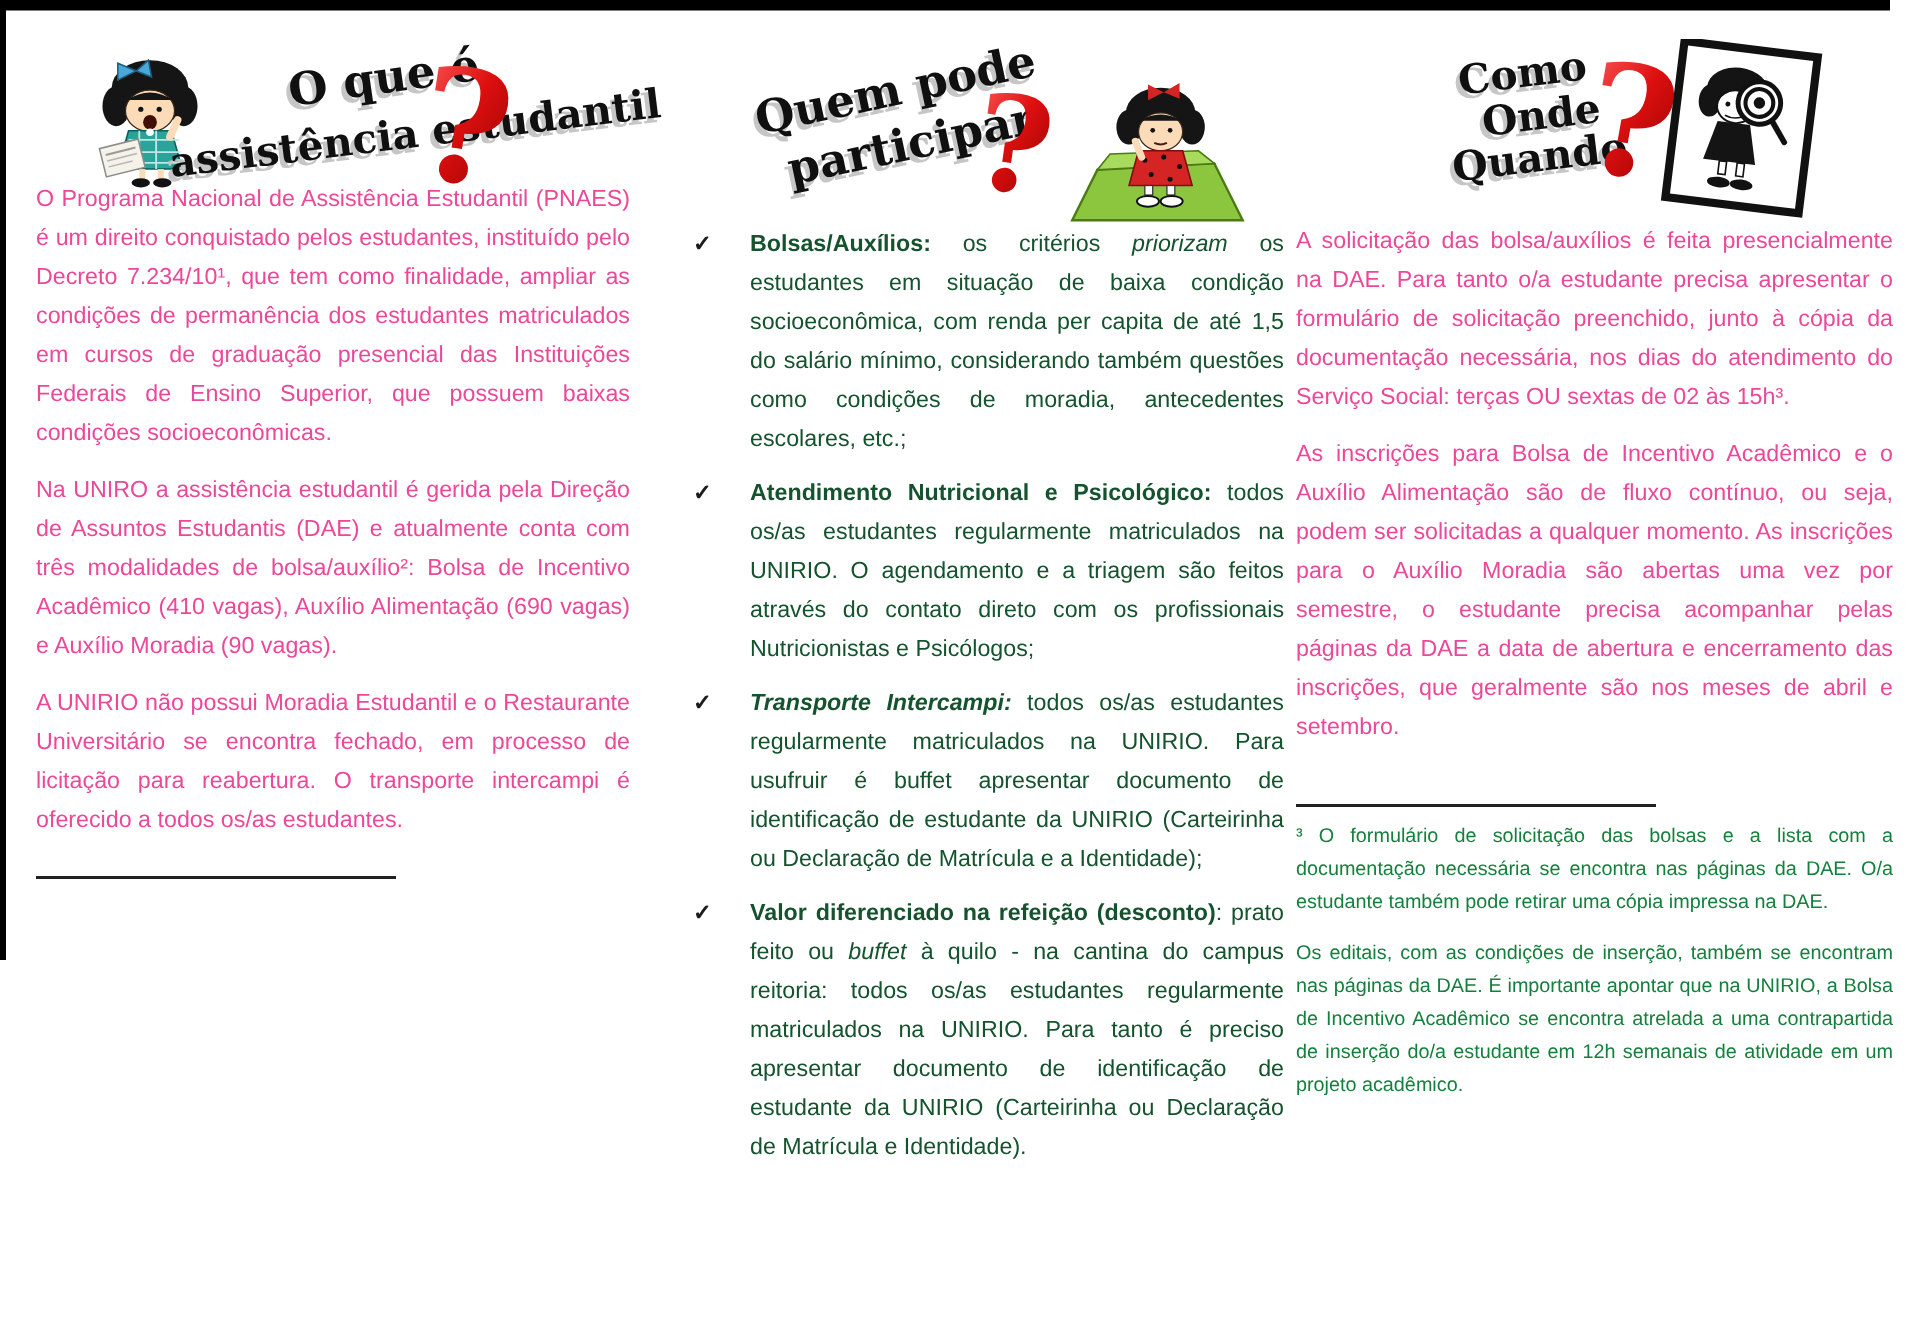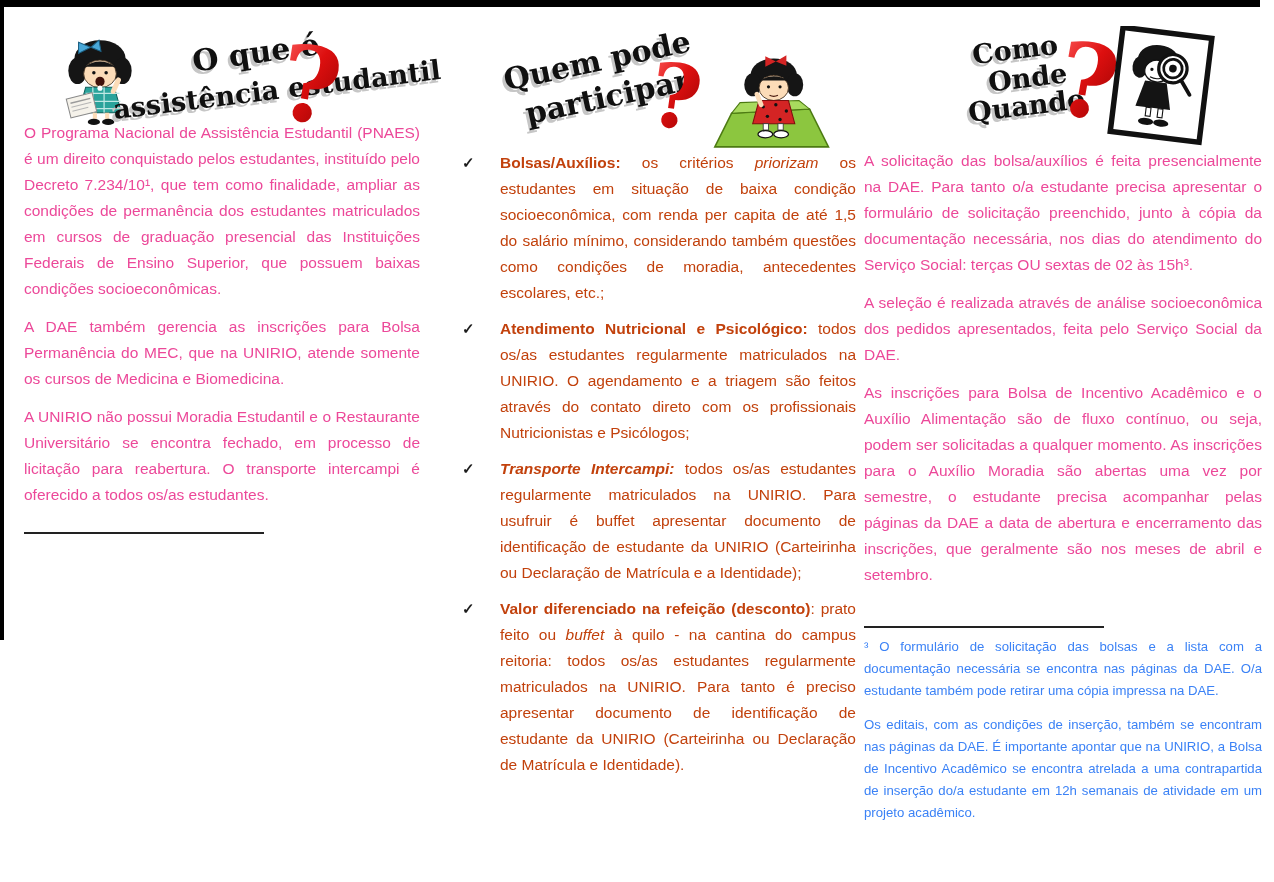--- a/index.html
+++ b/index.html
@@ -20,24 +20,24 @@
 
   .title{position:absolute;font-family:"DejaVu Serif",serif;font-weight:700;color:#101010;
          white-space:nowrap;text-shadow:-3px 3px 0 #c6c6c6;line-height:1;}
   .qm-svg{position:absolute;}
 
   .body-p{margin:0 0 12px;font-size:15.5px;line-height:26px;text-align:justify;color:#ec4899;}
   .body-p:last-of-type{margin-bottom:0;}
 
   .bullet{display:flex;margin:0 0 10px;}
   .bullet .mark{flex:0 0 38px;font-size:15px;font-weight:700;line-height:26px;color:#1c1c1c;}
-  .bullet .btxt{flex:1;font-size:15.5px;line-height:26px;text-align:justify;color:#c2410c;}
+  .bullet .btxt{flex:1;font-size:15.5px;line-height:26px;text-align:justify;color:#14532d;}
 
   .fn-sep{border:0;border-top:2px solid #222;width:240px;margin:0 0 8px;}
-  .fn{margin:0 0 10px;font-size:13.5px;line-height:24px;color:#3b82f6;}
+  .fn{margin:0 0 10px;font-size:13.5px;line-height:24px;color:#15803d;}
   .fn.just{text-align:justify;}
   .col3 .fn{font-size:13.2px;line-height:22px;margin-bottom:12px;}
   .fn .fn-line{display:block;}
   .fn-url{max-width:348px;overflow-wrap:break-word;}
 
   .sep-wrap1{margin-top:24px;}
   .sep-wrap3{margin-top:38px;}
 
   .illus{position:absolute;}
 </style>
@@ -84,21 +84,21 @@
           <stop offset="0" stop-color="#ff6060"></stop>
               <stop offset="0.45" stop-color="#dd0f0f"></stop>
               <stop offset="1" stop-color="#8c0000"></stop>
         </linearGradient>
           </defs>
         <text x="14" y="100" font-family="DejaVu Serif, serif" font-weight="bold" font-size="104" fill="url(#qg1)" transform="rotate(9 46 61)">?</text>
       </svg>
     </div>
 
     <p class="body-p">O Programa Nacional de Assistência Estudantil (PNAES) é um direito conquistado pelos estudantes, instituído pelo Decreto 7.234/10¹, que tem como finalidade, ampliar as condições de permanência dos estudantes matriculados em cursos de graduação presencial das Instituições Federais de Ensino Superior, que possuem baixas condições socioeconômicas.</p>
-    <p class="body-p">A DAE também gerencia as inscrições para Bolsa Permanência do MEC, que na UNIRIO, atende somente os cursos de Medicina e Biomedicina.</p>
+    <p class="body-p">Na UNIRO a assistência estudantil é gerida pela Direção de Assuntos Estudantis (DAE) e atualmente conta com três modalidades de bolsa/auxílio²: Bolsa de Incentivo Acadêmico (410 vagas), Auxílio Alimentação (690 vagas) e Auxílio Moradia (90 vagas).</p>
     <p class="body-p">A UNIRIO não possui Moradia Estudantil e o Restaurante Universitário se encontra fechado, em processo de licitação para reabertura. O transporte intercampi é oferecido a todos os/as estudantes.</p>
 
     <div class="sep-wrap1">
       <hr class="fn-sep">
     </div>
   </section>
 
   <section class="col col2">
     <div class="hdr hdr2">
       <div class="title" style="left:40px;top:8px;font-size:30px;transform:rotate(-12deg)">Quem pode</div>
@@ -188,21 +188,20 @@
           <path d="M34,52 L54,52 L60,76 L28,76 Z" fill="#141414"></path>
           <rect x="38" y="76" width="4.5" height="8" fill="#fff" stroke="#111" stroke-width="1"></rect>
           <rect x="49" y="76" width="4.5" height="8" fill="#fff" stroke="#111" stroke-width="1"></rect>
           <ellipse cx="39" cy="89" rx="7" ry="3.2" fill="#111"></ellipse>
           <ellipse cx="53" cy="89" rx="7" ry="3.2" fill="#111"></ellipse>
         </g>
       </svg>
     </div>
 
     <p class="body-p">A solicitação das bolsa/auxílios é feita presencialmente na DAE. Para tanto o/a estudante precisa apresentar o formulário de solicitação preenchido, junto à cópia da documentação necessária, nos dias do atendimento do Serviço Social: terças OU sextas de 02 às 15h³.</p>
-    <p class="body-p">A seleção é realizada através de análise socioeconômica dos pedidos apresentados, feita pelo Serviço Social da DAE.</p>
     <p class="body-p">As inscrições para Bolsa de Incentivo Acadêmico e o Auxílio Alimentação são de fluxo contínuo, ou seja, podem ser solicitadas a qualquer momento. As inscrições para o Auxílio Moradia são abertas uma vez por semestre, o estudante precisa acompanhar pelas páginas da DAE a data de abertura e encerramento das inscrições, que geralmente são nos meses de abril e setembro.</p>
 
     <div class="sep-wrap3">
       <hr class="fn-sep">
       <p class="fn just">³ O formulário de solicitação das bolsas e a lista com a documentação necessária se encontra nas páginas da DAE. O/a estudante também pode retirar uma cópia impressa na DAE.</p>
       <p class="fn just">Os editais, com as condições de inserção, também se encontram nas páginas da DAE. É importante apontar que na UNIRIO, a Bolsa de Incentivo Acadêmico se encontra atrelada a uma contrapartida de inserção do/a estudante em 12h semanais de atividade em um projeto acadêmico.</p>
     </div>
   </section>
 </div>
 

